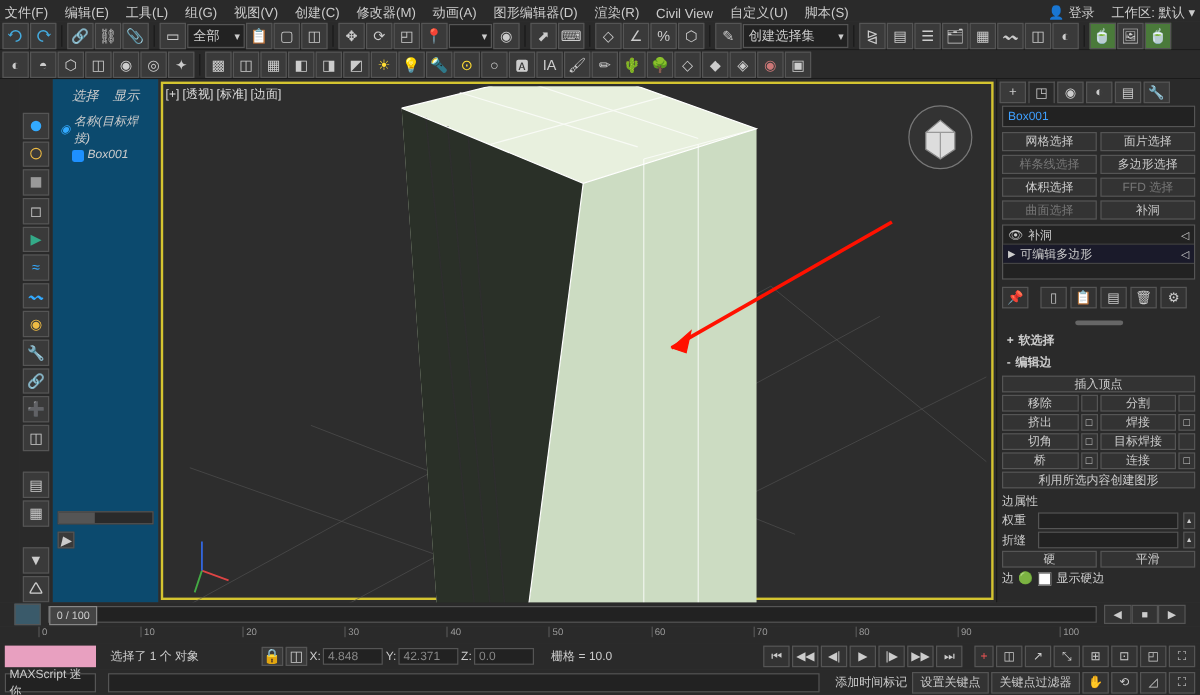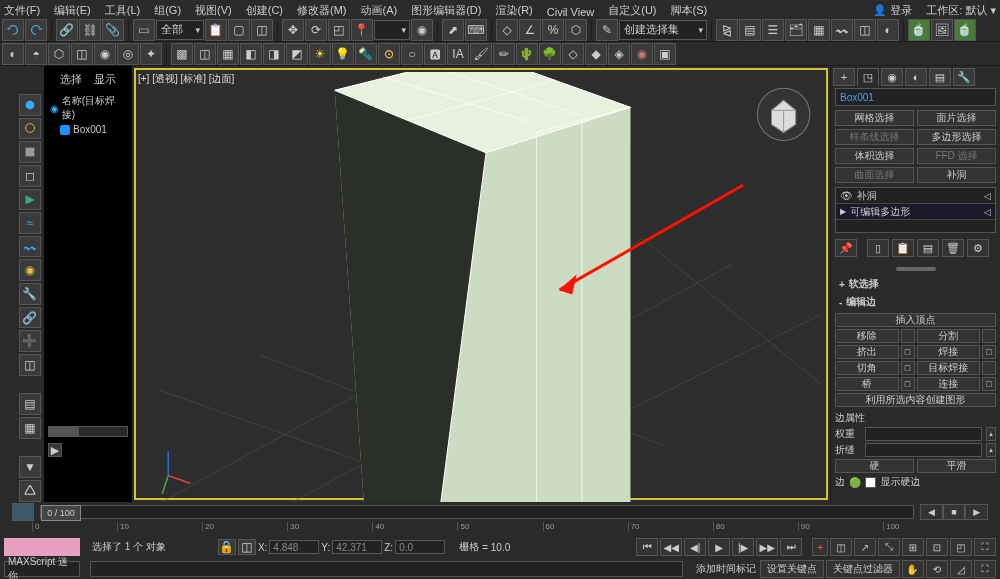--- a/index.html
+++ b/index.html
@@ -19,21 +19,21 @@
 .tdropdown { height: 20px; background: #222; border: 1px solid #555; padding: 0 16px 0 4px; display: flex; align-items: center; position: relative; min-width: 48px; }
 .tdropdown::after { content: "▾"; position: absolute; right: 3px; font-size: 9px; }
 
 .main { display: flex; height: 436px; }
 
 .left { display: flex; }
 .left-tabs { width: 16px; background: #2a2a2a; }
 .left-strip { width: 28px; background: #2a2a2a; display: flex; flex-direction: column; align-items: center; gap: 2px; padding-top: 28px; }
 .lbtn { width: 22px; height: 22px; background: #3a3a3a; border: 1px solid #555; display: flex; align-items: center; justify-content: center; font-size: 12px; }
 .lbtn svg { width: 14px; height: 14px; }
-.left-panel { width: 88px; background: #000000; padding: 6px 4px; }
+.left-panel { width: 88px; background: #0c4a6e; padding: 6px 4px; font-style: italic; }
 .left-panel .tabs { display: flex; gap: 12px; margin-bottom: 6px; padding-left: 12px; }
 .left-panel .row { display: flex; align-items: center; gap: 3px; font-size: 10px; padding: 1px 2px; }
 .left-panel .row .dot { width: 10px; height: 10px; background: #1e90ff; border-radius: 2px; }
 .left-panel .scroll { margin-top: 290px; border: 1px solid #555; height: 11px; background: #2a2a2a; position: relative; }
 .left-panel .scroll::after { content: ""; position: absolute; left: 0; width: 30px; height: 100%; background: #555; }
 .left-panel .chevron { width: 14px; height: 14px; background: #3a3a3a; border: 1px solid #555; display: flex; align-items: center; justify-content: center; margin-top: 6px; }
 
 .viewport { flex: 1; position: relative; background: #2d2d2d; }
 .vp-border { position: absolute; inset: 2px; border: 2px solid #d4c430; }
 .vp-label { position: absolute; top: 6px; left: 6px; font-size: 10px; color: #ddd; }

